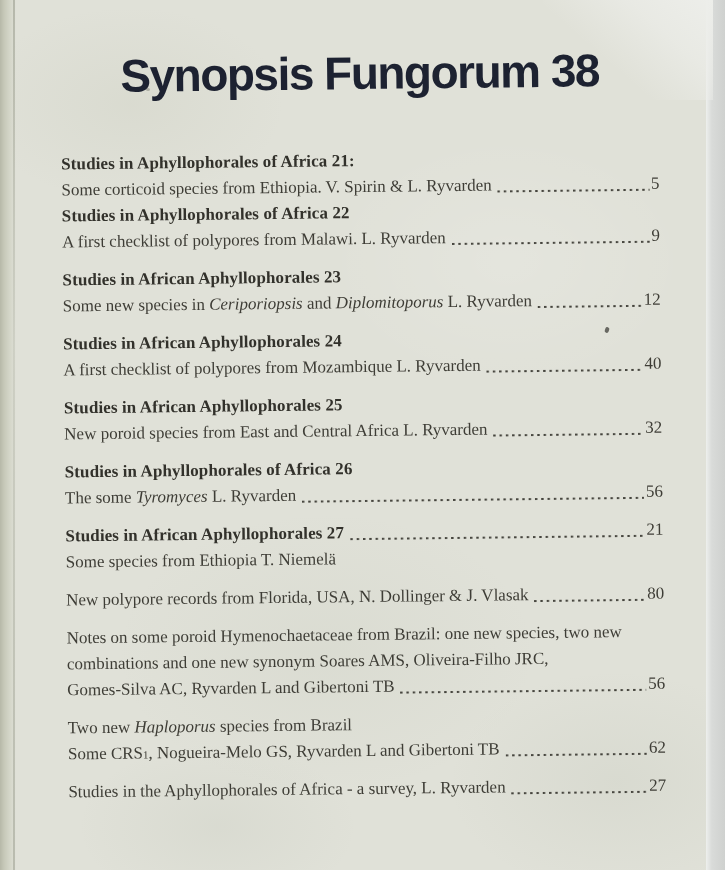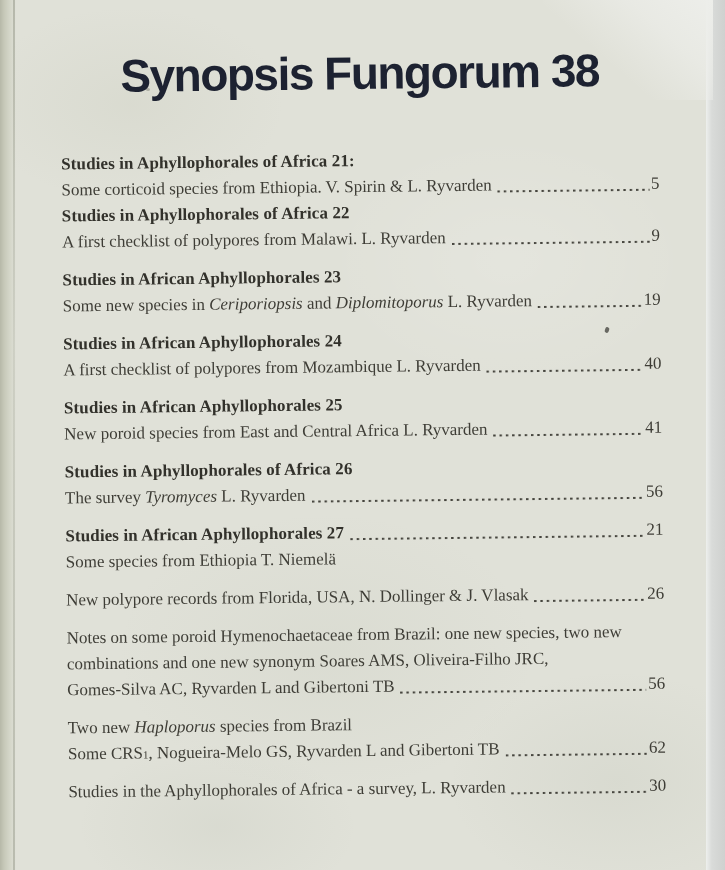--- a/index.html
+++ b/index.html
@@ -116,70 +116,70 @@
         <div class="toc-line">
           <span class="seg bold">Studies in African Aphyllophorales 23</span>
         </div>
         <div class="toc-line">
           <span class="seg">Some new species in </span>
           <span class="seg italic">Ceriporiopsis</span>
           <span class="seg"> and </span>
           <span class="seg italic">Diplomitoporus</span>
           <span class="seg"> L. Ryvarden</span>
           <span class="leader"></span>
-          <span class="pagenum">19</span>
+          <span class="pagenum">12</span>
         </div>
       </div>
       <div class="toc-entry">
         <div class="toc-line">
           <span class="seg bold">Studies in African Aphyllophorales 24</span>
         </div>
         <div class="toc-line">
           <span class="seg">A first checklist of polypores from Mozambique L. Ryvarden</span>
           <span class="leader"></span>
           <span class="pagenum">40</span>
         </div>
       </div>
       <div class="toc-entry">
         <div class="toc-line">
           <span class="seg bold">Studies in African Aphyllophorales 25</span>
         </div>
         <div class="toc-line">
           <span class="seg">New poroid species from East and Central Africa L. Ryvarden</span>
           <span class="leader"></span>
-          <span class="pagenum">41</span>
+          <span class="pagenum">32</span>
         </div>
       </div>
       <div class="toc-entry">
         <div class="toc-line">
           <span class="seg bold">Studies in Aphyllophorales of Africa 26</span>
         </div>
         <div class="toc-line">
-          <span class="seg">The survey </span>
+          <span class="seg">The some </span>
           <span class="seg italic">Tyromyces</span>
           <span class="seg"> L. Ryvarden</span>
           <span class="leader"></span>
           <span class="pagenum">56</span>
         </div>
       </div>
       <div class="toc-entry">
         <div class="toc-line">
           <span class="seg bold">Studies in African Aphyllophorales 27</span>
           <span class="leader"></span>
           <span class="pagenum">21</span>
         </div>
         <div class="toc-line">
           <span class="seg">Some species from Ethiopia T. Niemelä</span>
         </div>
       </div>
       <div class="toc-entry">
         <div class="toc-line">
           <span class="seg">New polypore records from Florida, USA, N. Dollinger &amp; J. Vlasak</span>
           <span class="leader"></span>
-          <span class="pagenum">26</span>
+          <span class="pagenum">80</span>
         </div>
       </div>
       <div class="toc-entry">
         <div class="toc-line">
           <span class="seg">Notes on some poroid Hymenochaetaceae from Brazil: one new species, two new</span>
         </div>
         <div class="toc-line">
           <span class="seg">combinations and one new synonym Soares AMS, Oliveira-Filho JRC,</span>
         </div>
         <div class="toc-line">
@@ -199,17 +199,17 @@
           <span class="seg sup">1</span>
           <span class="seg">, Nogueira-Melo GS, Ryvarden L and Gibertoni TB</span>
           <span class="leader"></span>
           <span class="pagenum">62</span>
         </div>
       </div>
       <div class="toc-entry">
         <div class="toc-line">
           <span class="seg">Studies in the Aphyllophorales of Africa - a survey, L. Ryvarden</span>
           <span class="leader"></span>
-          <span class="pagenum">30</span>
+          <span class="pagenum">27</span>
         </div>
       </div>
     </div>
 </div>
 
 </body></html>

